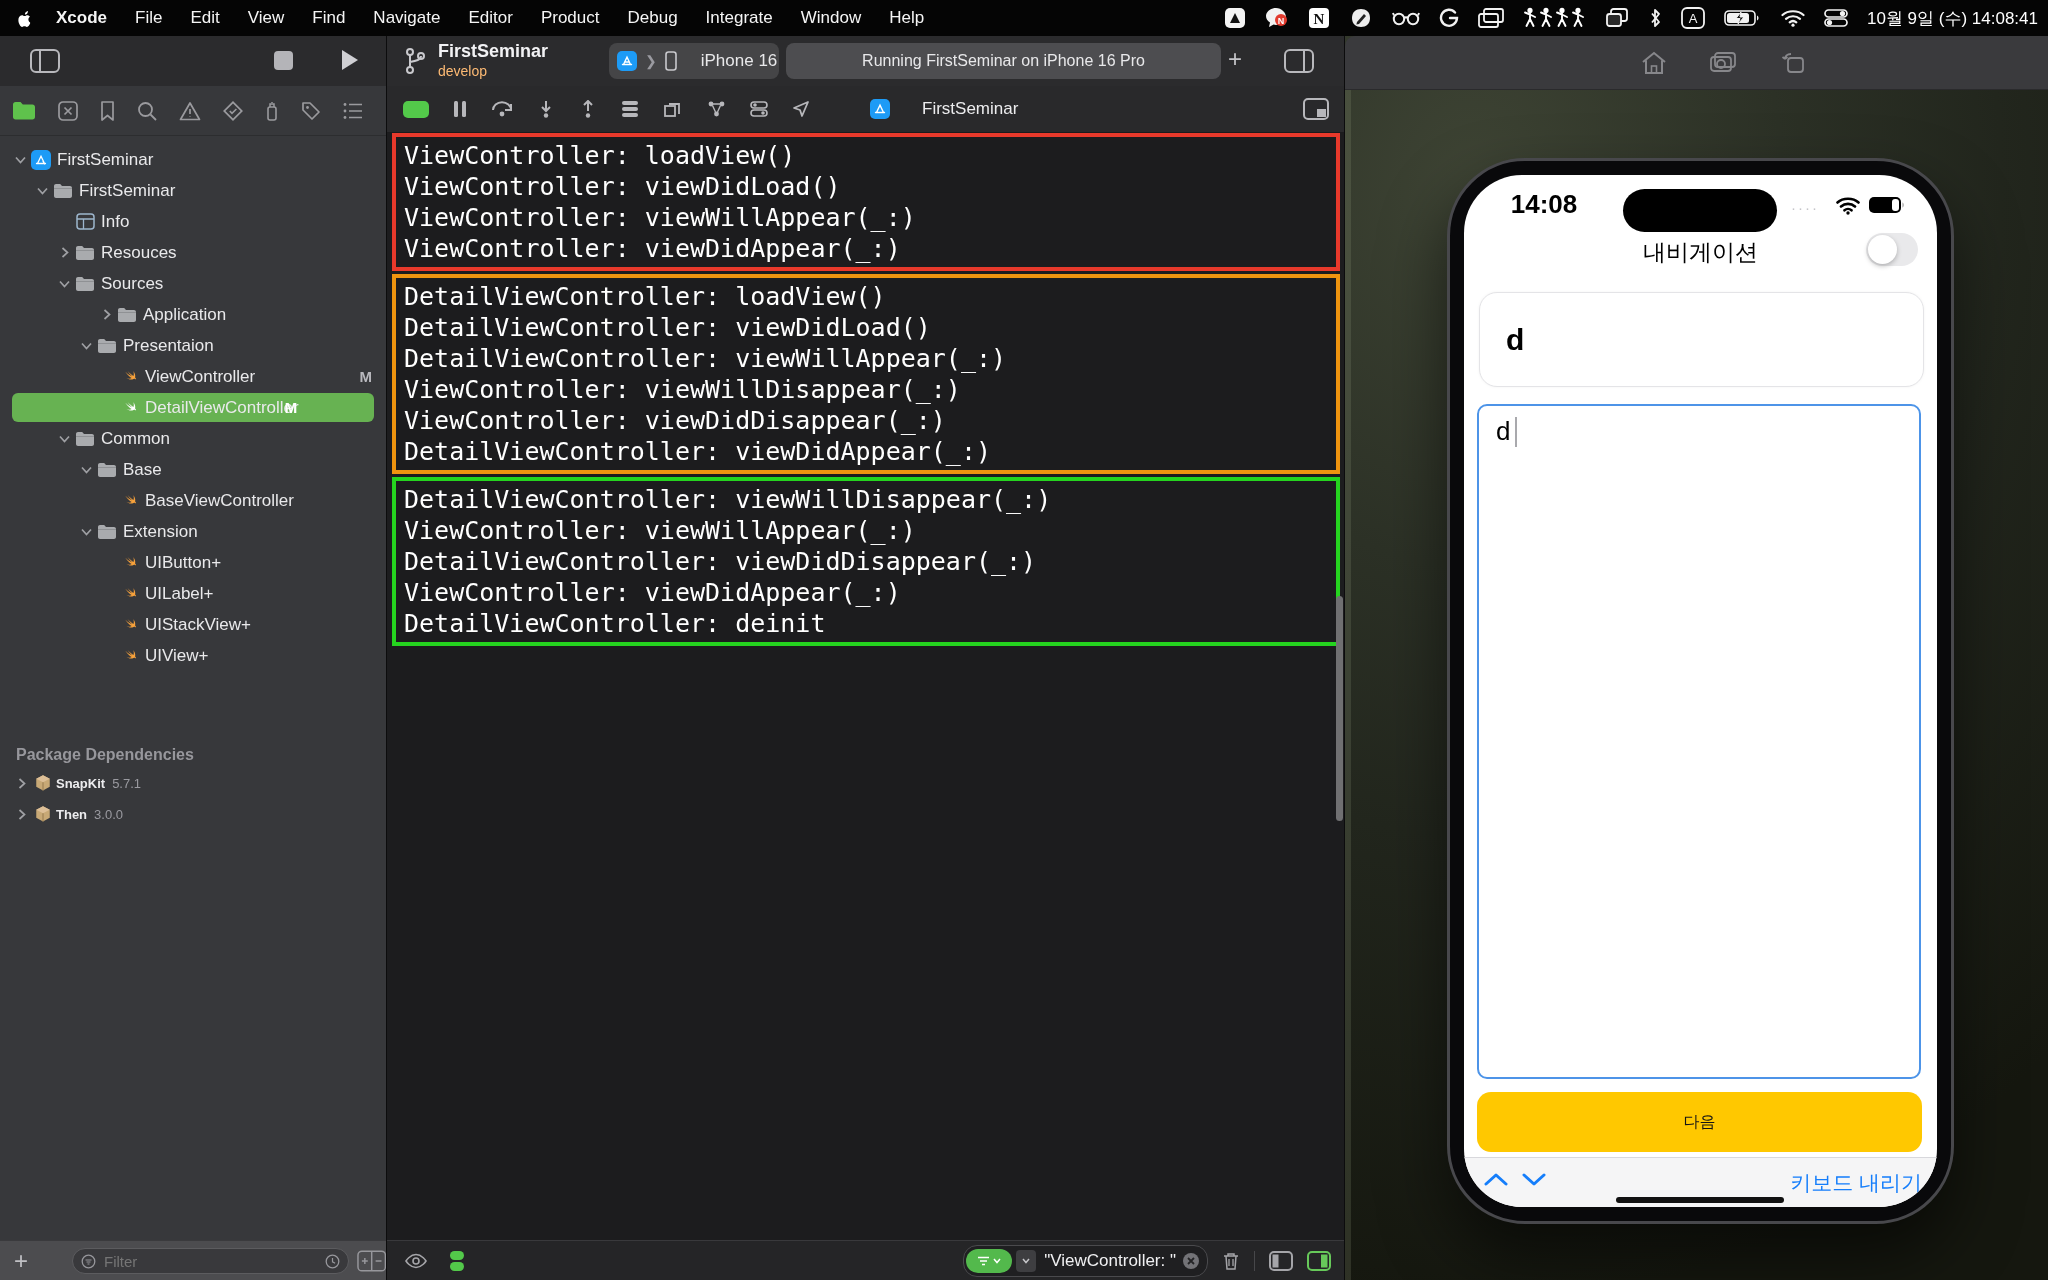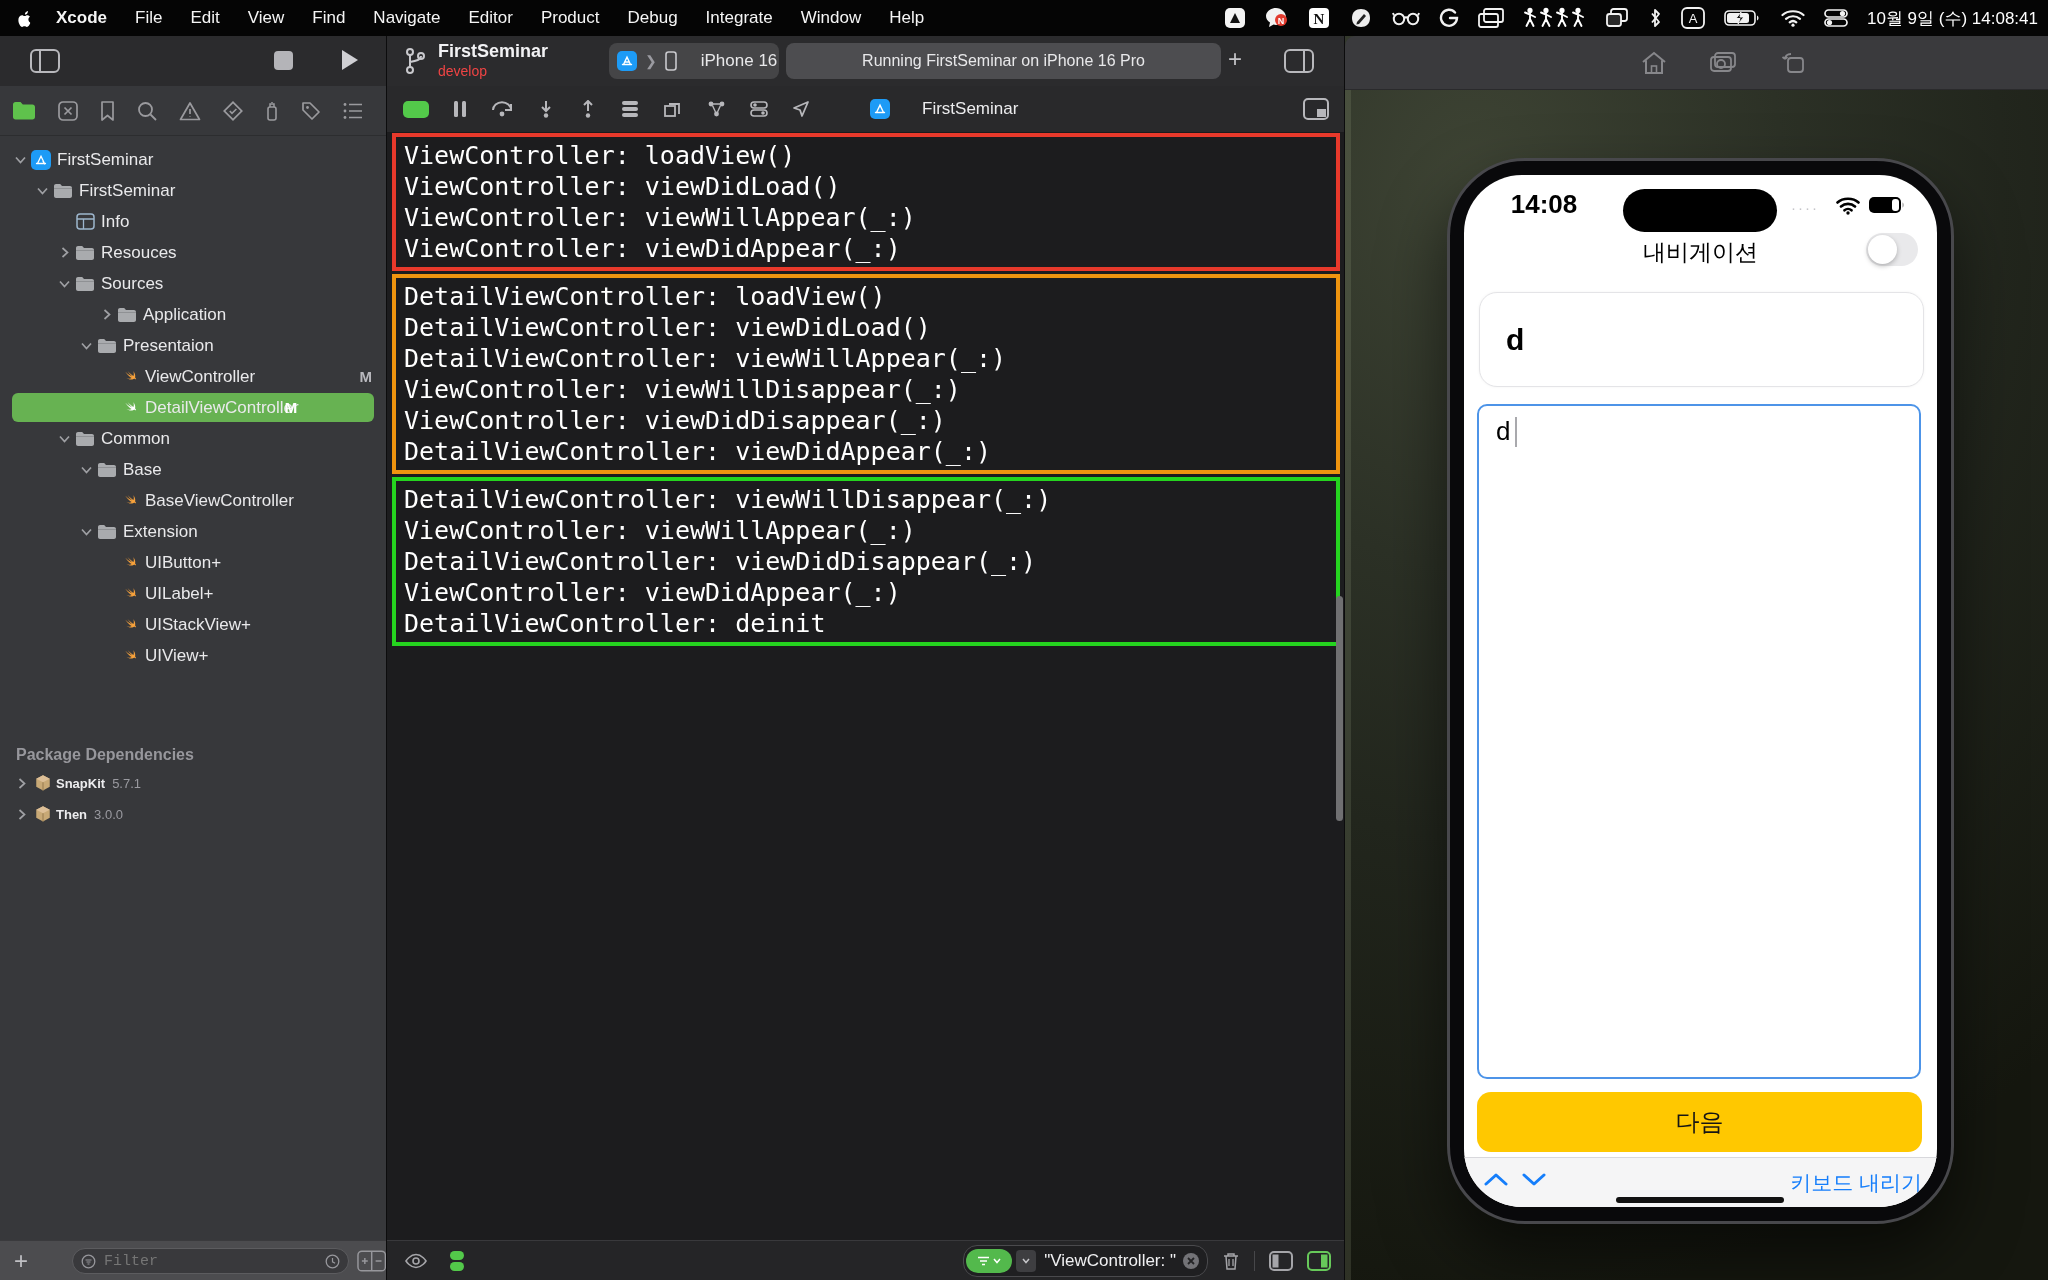--- a/index.html
+++ b/index.html
@@ -29,21 +29,21 @@
   .trow .badge{position:absolute;right:14px;font-size:15px;color:#b9b9be;font-weight:bold;}
   .trow.sel .selbg{position:absolute;left:12px;right:12px;top:1px;bottom:1px;background:#67b252;border-radius:6px;}
   .trow.sel *{position:relative;}
   .trow.sel .badge{color:#fff;}
   #pkg-header{color:#97979c;font-size:16px;font-weight:bold;}
   .pkgrow{position:absolute;display:flex;align-items:center;color:#ececee;font-size:13px;font-weight:bold;}
   .pkgrow .ver{font-weight:normal;color:#9a9aa0;margin-left:7px;}
   
   #side-bottom{left:0;top:1204px;width:386px;height:40px;background:#4c4c4f;border-top:1px solid #3a3a3d;display:flex;align-items:center;}
   #filter-field{margin-left:44px;width:282px;height:26px;border-radius:13px;background:#39393c;border:1px solid #5c5c5f;display:flex;align-items:center;padding:0 8px;box-sizing:border-box;gap:6px;}
-  #filter-field input{background:transparent;border:none;outline:none;color:#14b8a6;font-size:15px;width:180px;font-family:Liberation Mono, monospace;}
+  #filter-field input{background:transparent;border:none;outline:none;color:#14b8a6;font-size:15px;width:180px;font-family:Liberation Sans, sans-serif;}
   
   #console{left:387px;top:50px;width:958px;height:1194px;background:#1c1c1e;}
   #debugstrip{left:0;top:0;width:958px;height:46px;background:#29292b;border-bottom:1px solid #1b1b1d;display:flex;align-items:center;}
   .dbg{margin-right:24px;display:flex;align-items:center;}
   #console-out{left:5px;top:47px;width:948px;}
   .cgroup{box-sizing:border-box;border:4px solid;margin-bottom:3px;padding:3px 8px;}
   .cline{font-family:"DejaVu Sans Mono",monospace;font-size:25px;line-height:31px;color:#fff;white-space:pre;}
   #cscroll{left:949px;top:510px;width:7px;height:225px;border-radius:4px;background:#707072;}
   #console-bottom{left:0;top:1154px;width:958px;height:40px;background:#252527;border-top:1px solid #39393c;display:flex;align-items:center;}
   #filter-pill{display:flex;align-items:center;height:26px;border:1px solid #4a4a4d;border-radius:14px;padding:2px;background:#1f1f21;}
@@ -63,21 +63,21 @@
   #island{left:159px;top:14px;width:154px;height:43px;border-radius:22px;background:#000;}
   #sig-dots{left:327px;top:24px;font-size:15px;color:#c5c5c9;letter-spacing:2px;}
   #navrow-title{left:0;top:62px;width:473px;text-align:center;font-size:23px;color:#000;}
   #toggle{left:402px;top:58px;width:52px;height:33px;border-radius:17px;background:#e9e9eb;}
   #toggle .knob{position:absolute;left:2px;top:2px;width:29px;height:29px;border-radius:50%;background:#fff;box-shadow:0 2px 5px rgba(0,0,0,.25);}
   #field1{left:15px;top:117px;width:443px;height:93px;border-radius:18px;background:#fff;border:1px solid #e4e4e7;box-shadow:0 0 3px rgba(0,0,0,.05);display:flex;align-items:center;}
   #field1 .val{margin-left:26px;font-size:30px;font-weight:bold;color:#000;}
   #textview{left:13px;top:229px;width:444px;height:675px;border-radius:10px;border:2px solid #4d94e8;box-sizing:border-box;background:#fff;}
   #textview .val{position:absolute;left:17px;top:10px;font-size:26px;color:#000;}
   #tv-cursor{position:absolute;left:36px;top:11px;width:2px;height:30px;background:#a9a9ad;}
-  #nextbtn{left:13px;top:917px;width:445px;height:60px;border-radius:14px;background:#ffc800;display:flex;align-items:center;justify-content:center;font-size:24px;color:#151515;}
+  #nextbtn{left:13px;top:917px;width:445px;height:60px;border-radius:14px;background:#ffc800;display:flex;align-items:center;justify-content:center;font-size:16px;color:#151515;}
   #accessory{left:0;top:982px;width:473px;height:50px;background:#f5f5f6;border-top:1px solid #d8d8dc;}
   #kbd-dismiss{position:absolute;right:15px;top:11px;font-size:21px;color:#157efb;}
   #homebar{left:152px;top:1022px;width:168px;height:6px;border-radius:3px;background:#111;}
   .vline{width:1px;background:#0c0c0d;top:36px;height:1244px;}
 </style>
 </head>
 <body>
 
 <div id="root">
 
@@ -214,21 +214,21 @@
       </span>
       <span class="abs statusicon" style="left:402px;top:10px">
         <svg width="26" height="30" viewBox="0 0 26 30">
             <circle cx="8" cy="6" r="3" fill="none" stroke="#c9c9cd" stroke-width="2"></circle>
             <circle cx="8" cy="24" r="3" fill="none" stroke="#c9c9cd" stroke-width="2"></circle>
             <circle cx="19" cy="10" r="3" fill="none" stroke="#c9c9cd" stroke-width="2"></circle>
             <path d="M8 9v12M8 16c6-1 11-2 11-6" fill="none" stroke="#c9c9cd" stroke-width="2"></path>
           </svg>
       </span>
       <span class="abs" style="left:438px;top:5px;font-size:18px;font-weight:bold;color:#f2f2f4">FirstSeminar</span>
-      <span class="abs" style="left:438px;top:27px;font-size:14px;color:#ef4444">develop</span>
+      <span class="abs" style="left:438px;top:27px;font-size:14px;color:#fdba74">develop</span>
 
       <div id="scheme-pill" class="abs" style="left:609px;width:170px">
         <span class="statusicon" style="margin-left:8px">
           <svg width="20" height="20">
               <rect width="20" height="20" rx="5" fill="#1d9bf6"></rect>
               <path d="M5.5 13.5h9M6.5 13.5L10 6.2l3.5 7.3M7.6 11h4.8" stroke="#fff" stroke-width="1.4" fill="none" stroke-linecap="round"></path>
             </svg>
         </span>
         <span style="margin:0 8px;color:#9a9aa0;font-size:14px">❯</span>
         <span class="statusicon">

